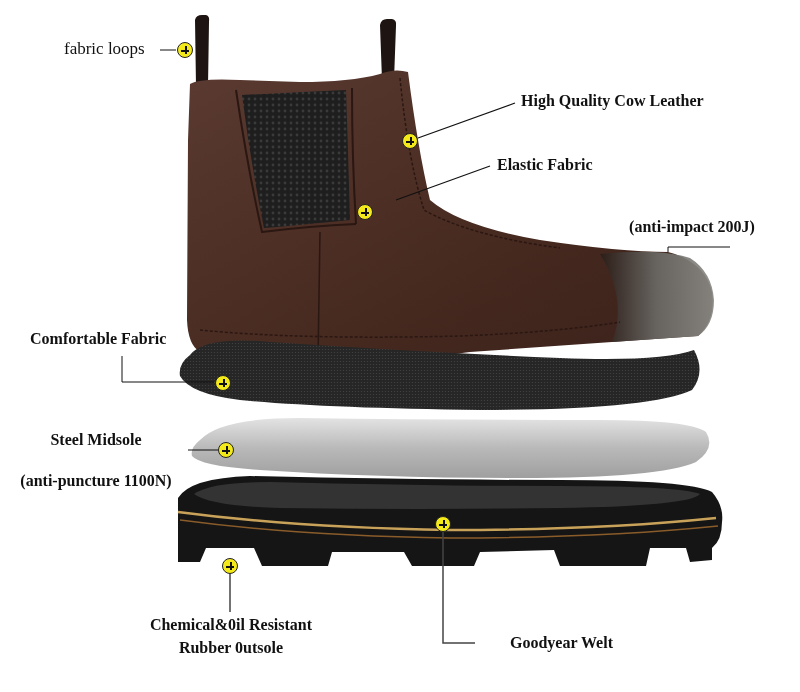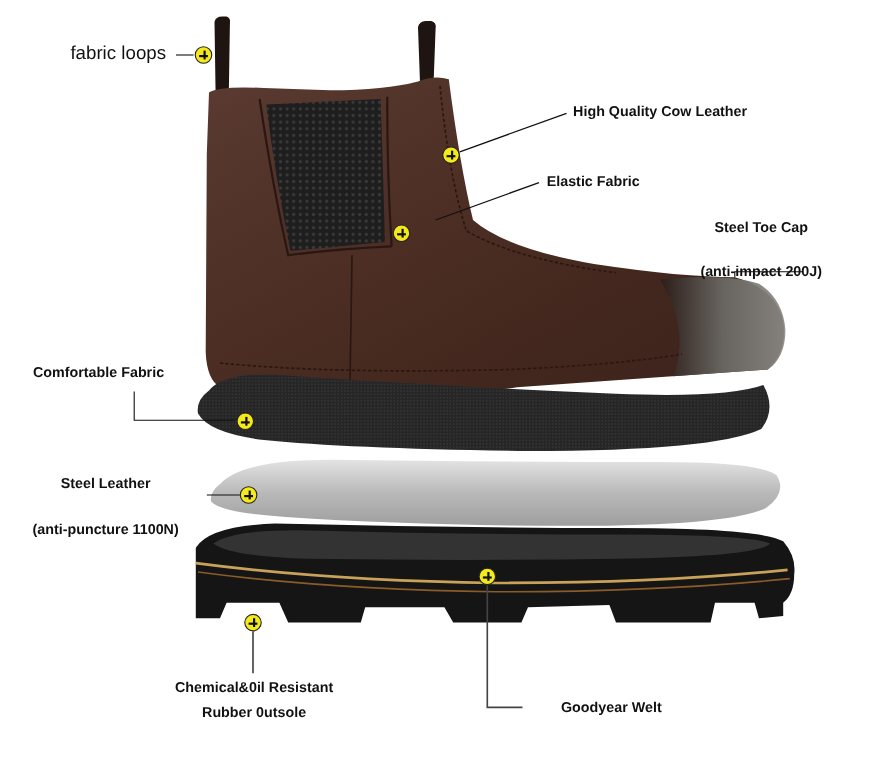--- a/index.html
+++ b/index.html
@@ -1,18 +1,18 @@
 <!DOCTYPE html>
 <html><head>
 <meta charset="utf-8">
 <style>
   html,body{margin:0;padding:0;background:#fff;}
-  #stage{position:relative;width:800px;height:692px;overflow:hidden;background:#fff;font-family:Liberation Sans, sans-serif;}
+  #stage{position:relative;width:800px;height:692px;overflow:hidden;background:#fff;font-family:Liberation Serif, serif;}
   svg.art{position:absolute;left:0;top:0;}
-  .label{position:absolute;color:#111;font-weight:bold;font-size:13px;white-space:nowrap;line-height:20px;}
+  .label{position:absolute;color:#111;font-weight:bold;font-size:16px;white-space:nowrap;line-height:20px;}
   .label.center{text-align:center;}
   .label.light{font-weight:normal;font-size:17px;}
   .marker{position:absolute;width:16px;height:16px;border-radius:50%;background:#f4ea1a;border:1px solid #222;box-sizing:border-box;cursor:pointer;}
   .marker::before,.marker::after{content:"";position:absolute;background:#111;}
   .marker::before{left:3px;right:3px;top:6.5px;height:2px;}
   .marker::after{top:3px;bottom:3px;left:6.5px;width:2px;}
 </style>
 </head>
 <body>
 
@@ -86,26 +86,25 @@
   <div class="marker" style="left:357px;top:204px;"></div>
   <div class="marker" style="left:215px;top:375px;"></div>
   <div class="marker" style="left:218px;top:442px;"></div>
   <div class="marker" style="left:435px;top:516px;"></div>
   <div class="marker" style="left:222px;top:558px;"></div>
 
   <div class="label light" style="left:64px;top:39px;">fabric loops</div>
   <div class="label" style="left:521px;top:91px;">High Quality Cow Leather</div>
   <div class="label" style="left:497px;top:155px;">Elastic Fabric</div>
   <div class="label center" style="left:612px;top:197px;width:160px;">
-    <div>Steel Toe Cap</div>
     <div style="margin-top:20px;">(anti-impact 200J)</div>
   </div>
   <div class="label" style="left:30px;top:329px;">Comfortable Fabric</div>
   <div class="label center" style="left:4px;top:430px;width:184px;">
-    <div>Steel Leather</div>
+    <div>Steel Midsole</div>
     <div style="margin-top:21px;">(anti-puncture 1100N)</div>
   </div>
   <div class="label center" style="left:126px;top:615px;width:210px;">
     <div>Chemical&amp;0il Resistant</div>
     <div style="margin-top:3px;">Rubber 0utsole</div>
   </div>
   <div class="label" style="left:510px;top:633px;">Goodyear Welt</div>
 
 </div>
 

